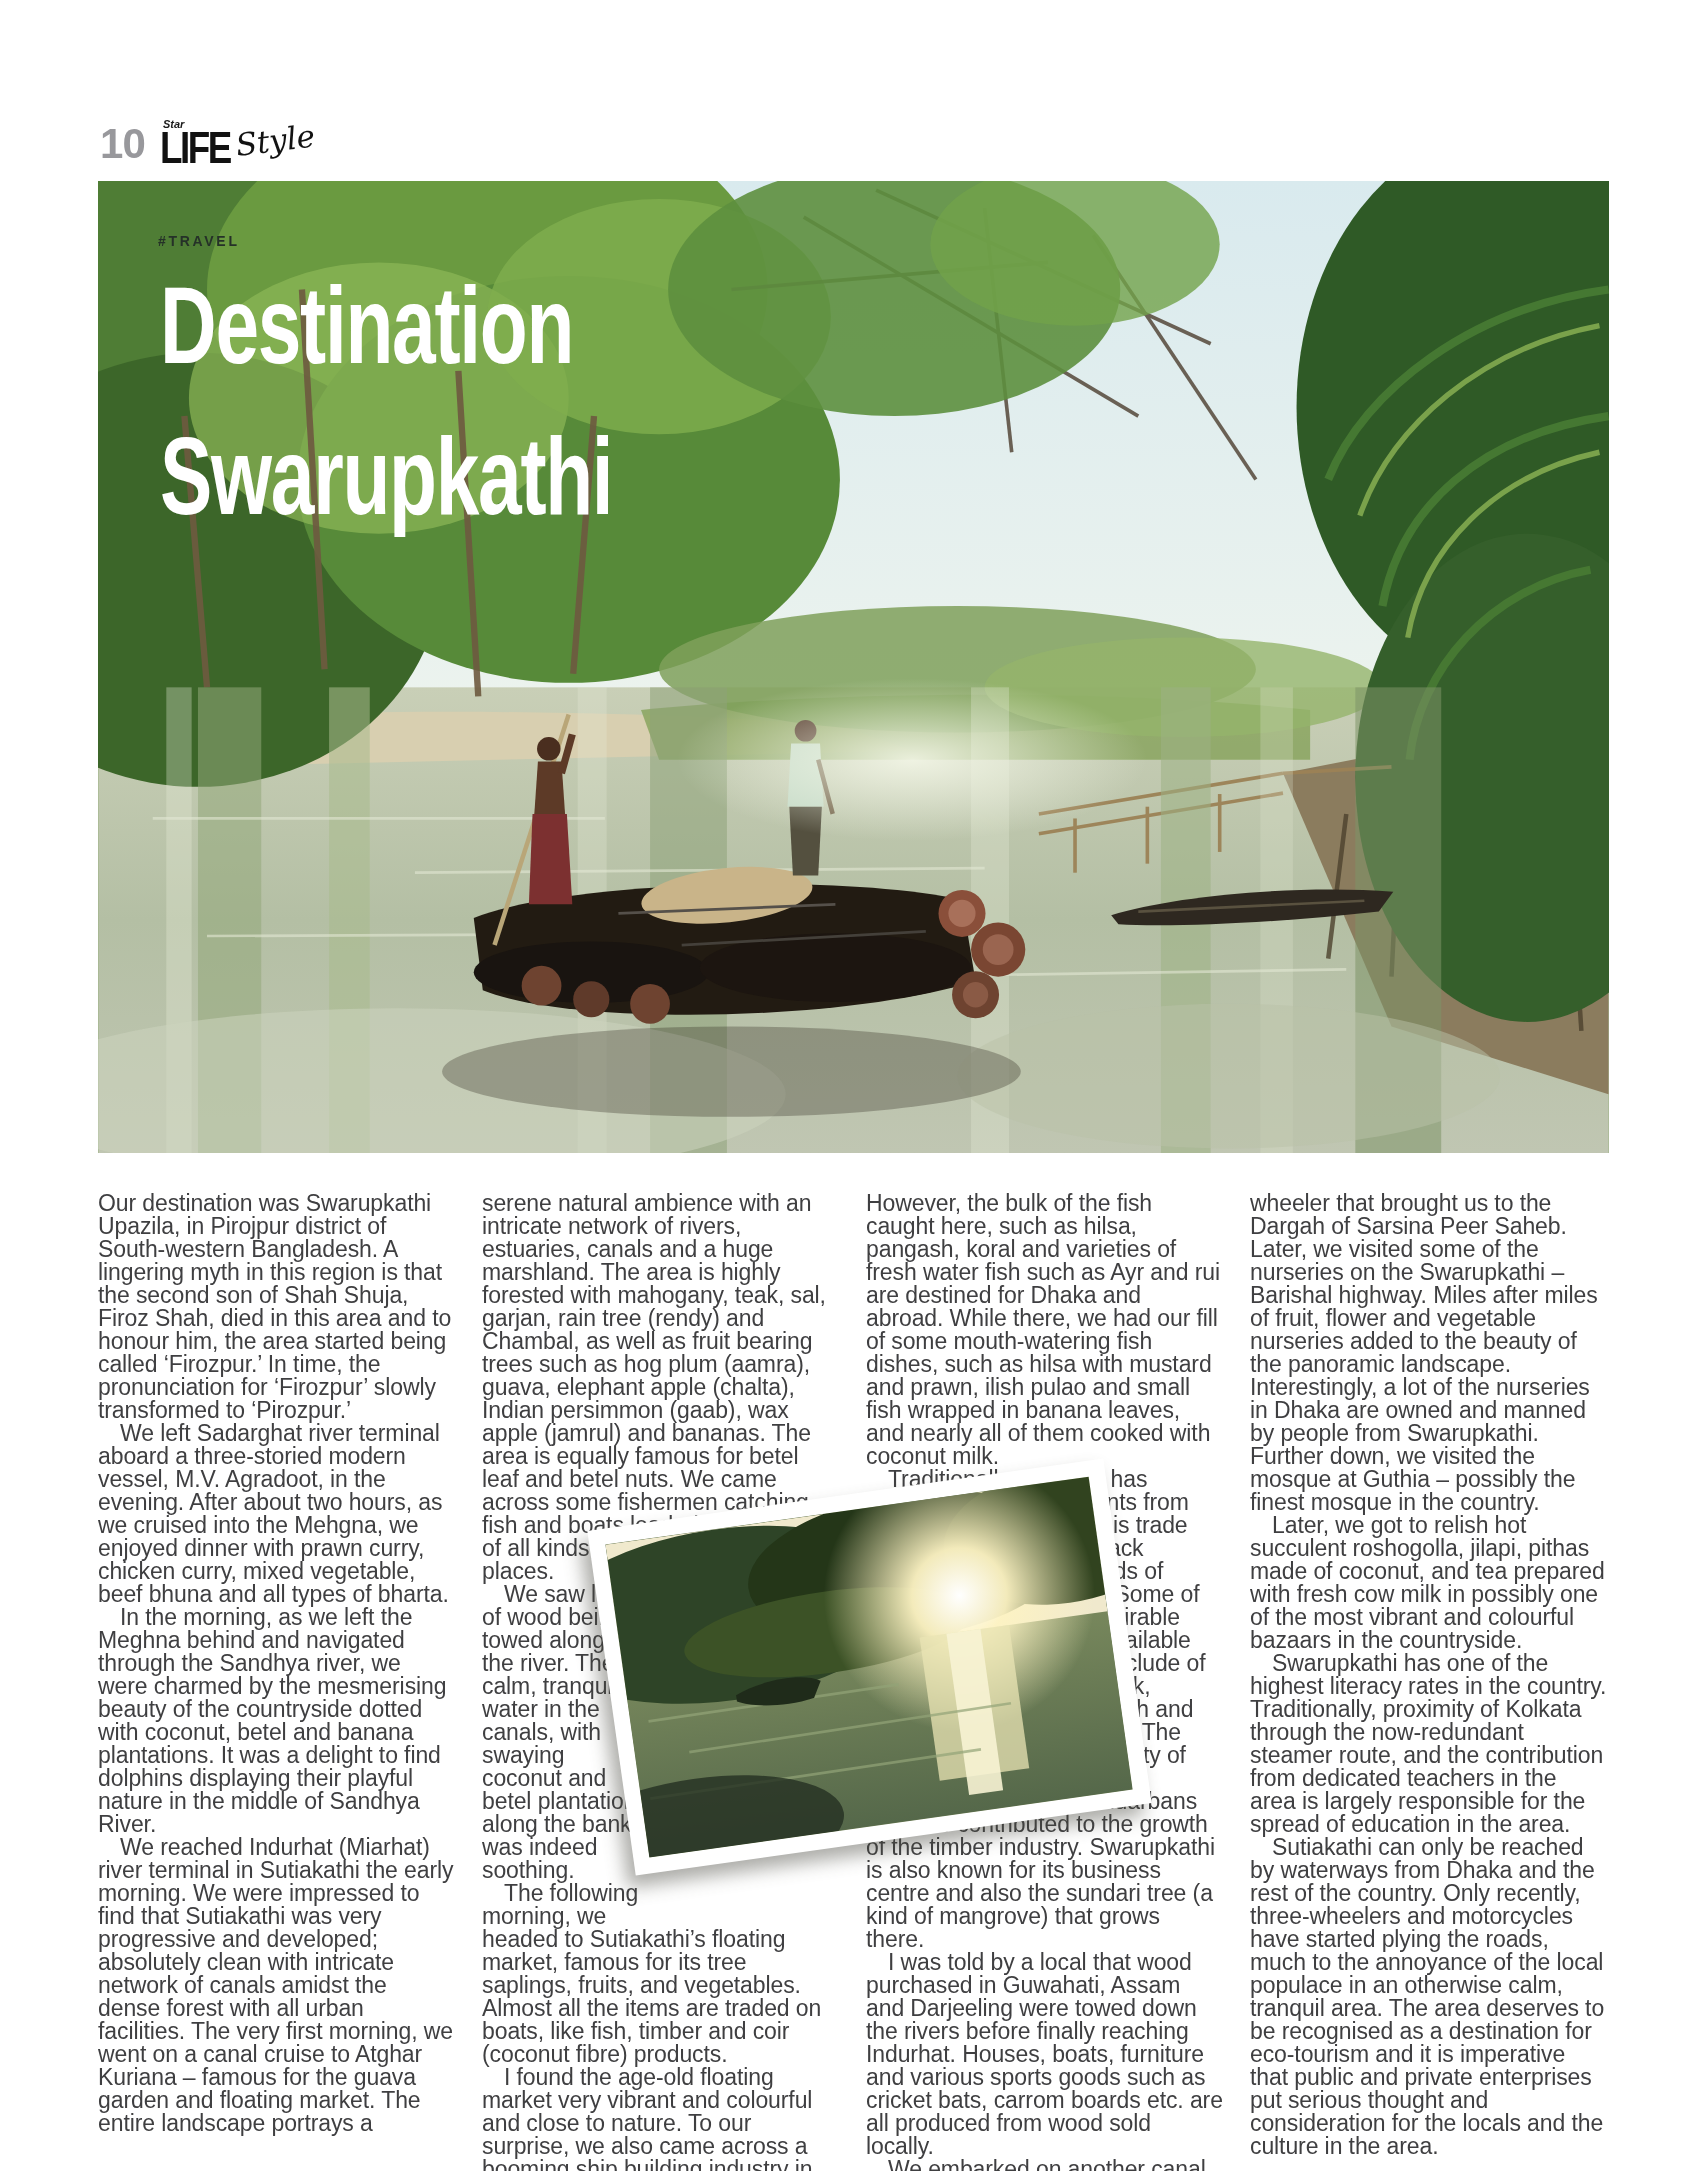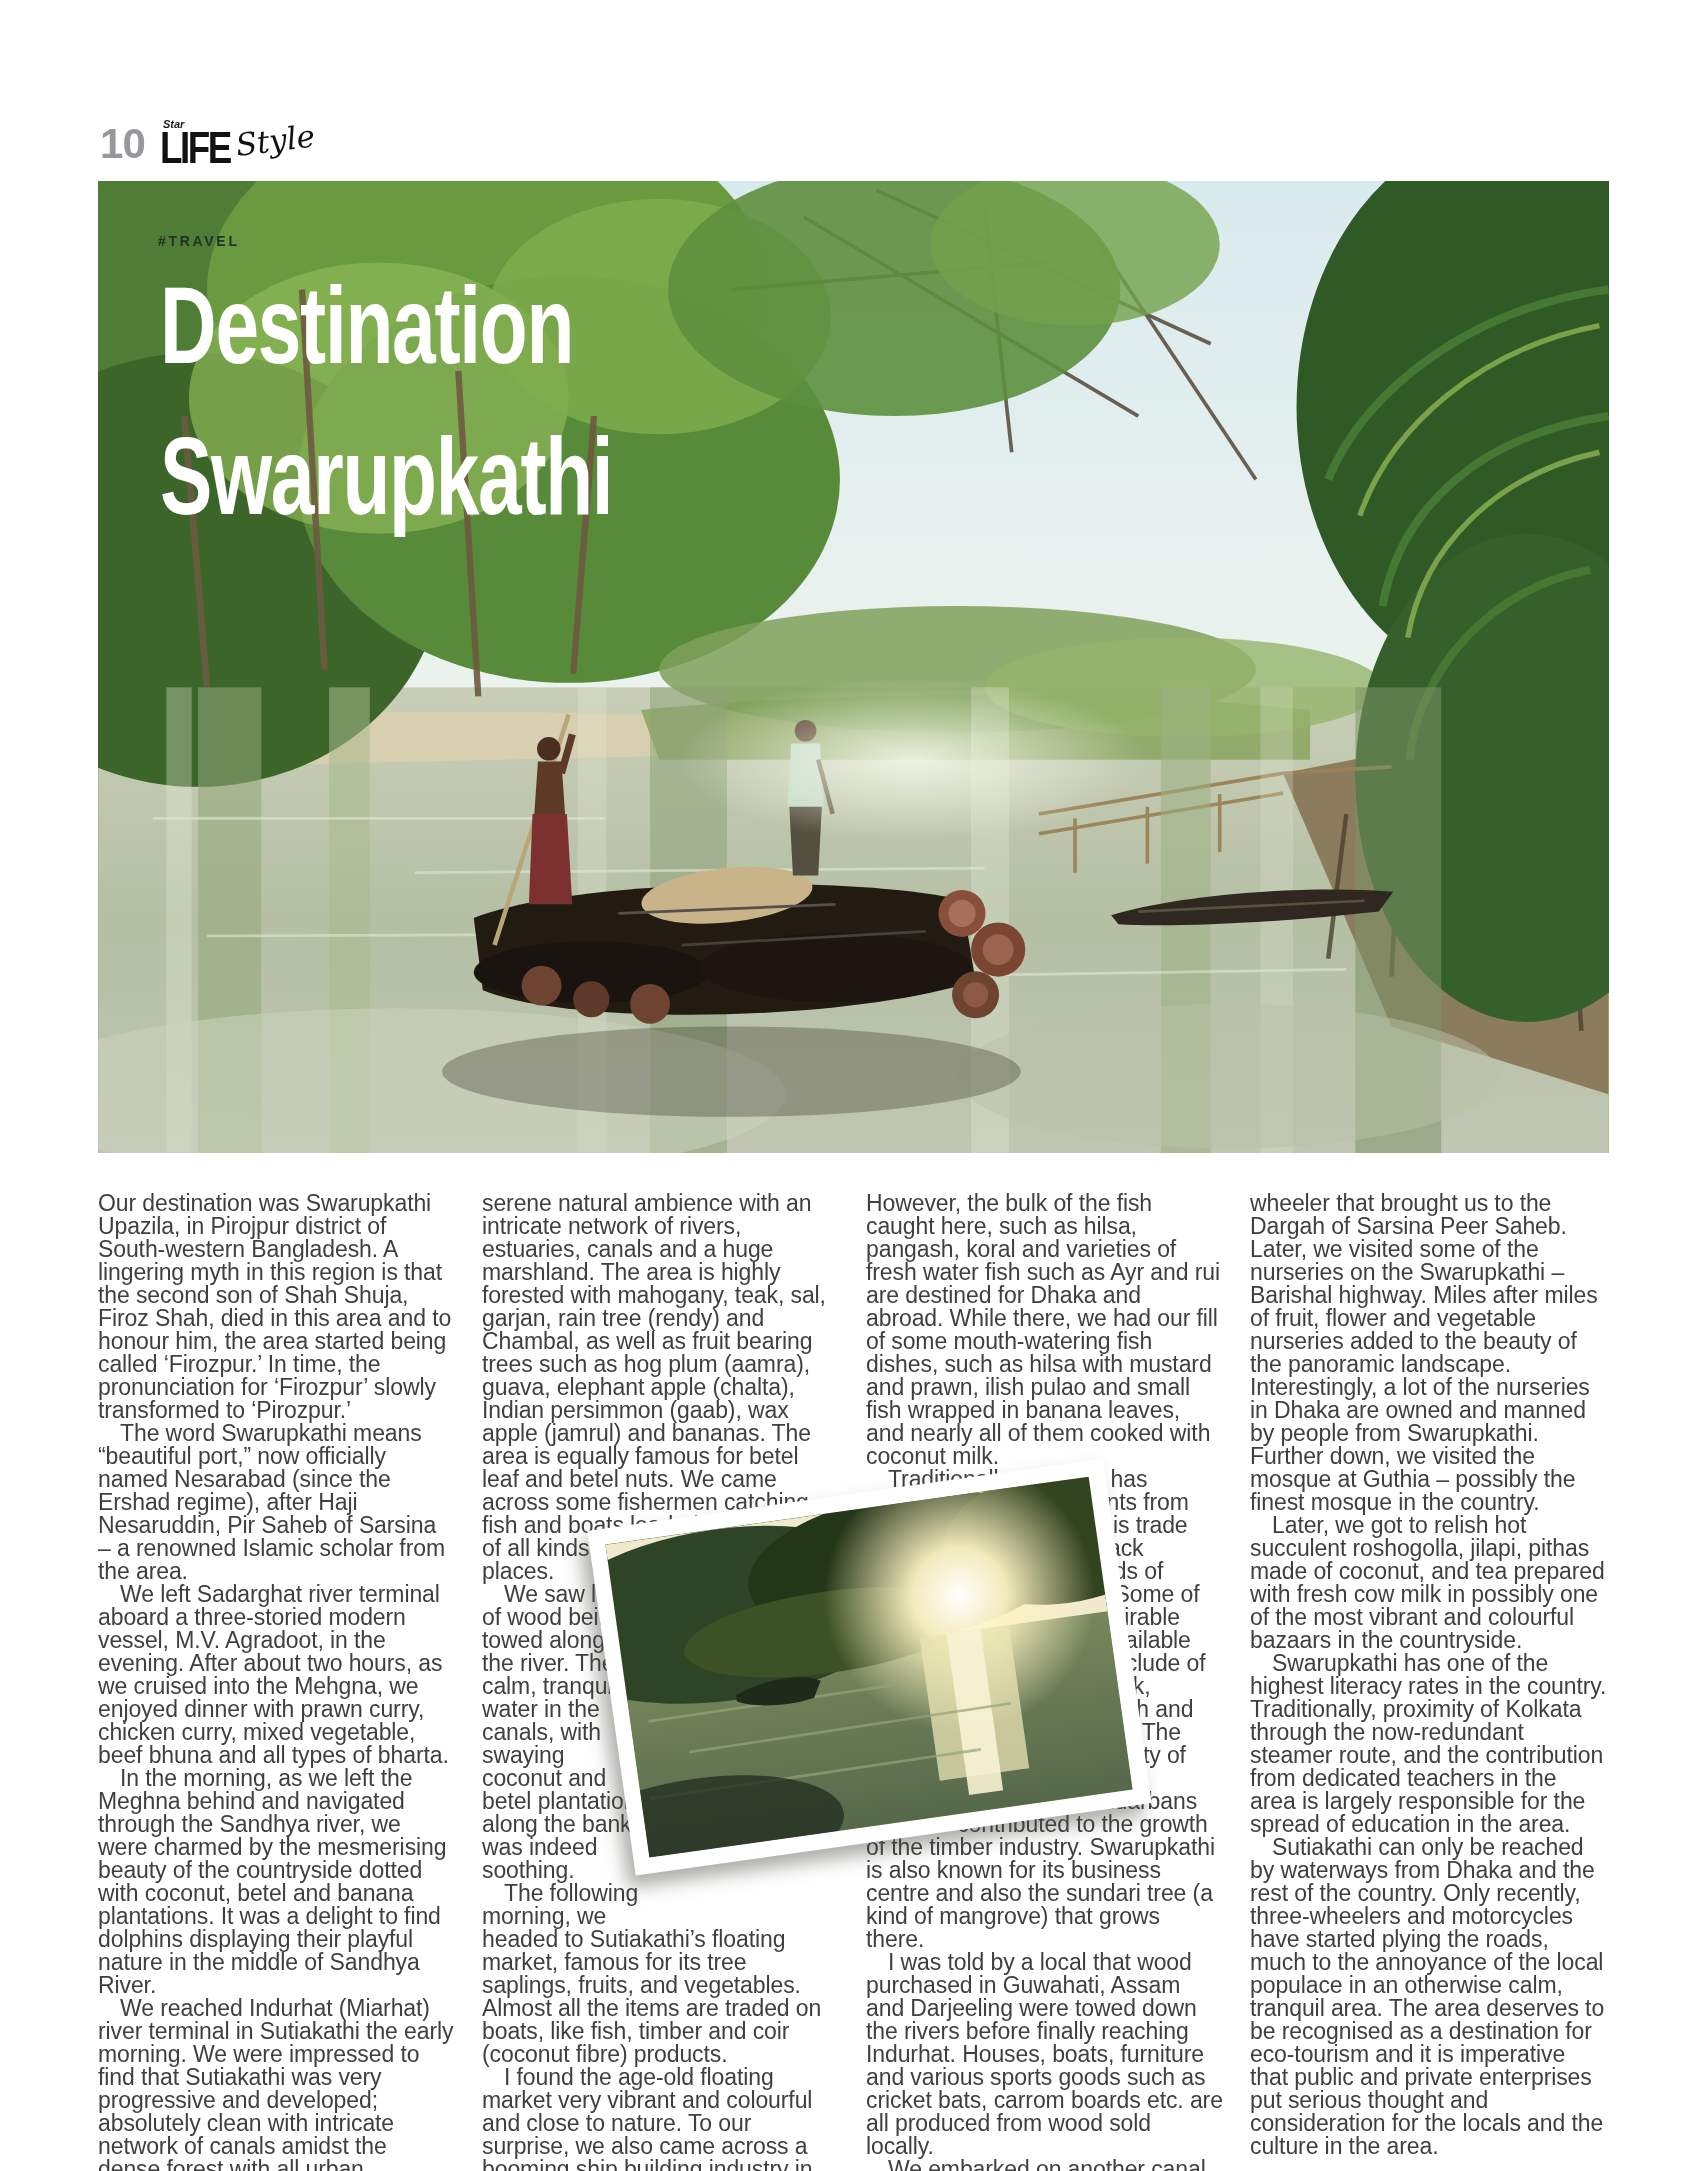--- a/index.html
+++ b/index.html
@@ -220,21 +220,20 @@
       </g>
       <path d="M120,185 C150,172 195,170 215,182 L205,200 C170,206 135,200 120,192 Z" fill="#1f2b1a"></path>
       <ellipse cx="60" cy="330" rx="160" ry="60" fill="#243022" opacity="0.8"></ellipse>
     </svg>
   </div>
 </div>
 
 <div class="article">
   <div class="col">
     <p>Our destination was Swarupkathi Upazila, in Pirojpur district of South-western Bangladesh. A lingering myth in this region is that the second son of Shah Shuja, Firoz Shah, died in this area and to honour him, the area started being called ‘Firozpur.’ In time, the pronunciation for ‘Firozpur’ slowly transformed to ‘Pirozpur.’</p>
-    <p class="indent">The word Swarupkathi means “beautiful port,” now officially named Nesarabad (since the Ershad regime), after Haji Nesaruddin, Pir Saheb of Sarsina – a renowned Islamic scholar from the area.</p>
     <p class="indent">We left Sadarghat river terminal aboard a three-storied modern vessel, M.V. Agradoot, in the evening. After about two hours, as we cruised into the Mehgna, we enjoyed dinner with prawn curry, chicken curry, mixed vegetable, beef bhuna and all types of bharta.</p>
     <p class="indent">In the morning, as we left the Meghna behind and navigated through the Sandhya river, we were charmed by the mesmerising beauty of the countryside dotted with coconut, betel and banana plantations. It was a delight to find dolphins displaying their playful nature in the middle of Sandhya River.</p>
     <p class="indent">We reached Indurhat (Miarhat) river terminal in Sutiakathi the early morning. We were impressed to find that Sutiakathi was very progressive and developed; absolutely clean with intricate network of canals amidst the dense forest with all urban facilities. The very first morning, we went on a canal cruise to Atghar Kuriana – famous for the guava garden and floating market. The entire landscape portrays a</p>
   </div>
   <div class="col">
     <p>serene natural ambience with an intricate network of rivers, estuaries, canals and a huge marshland. The area is highly forested with mahogany, teak, sal, garjan, rain tree (rendy) and Chambal, as well as fruit bearing trees such as hog plum (aamra), guava, elephant apple (chalta), Indian persimmon (gaab), wax apple (jamrul) and bananas. The area is equally famous for betel leaf and betel nuts. We came across some fishermen catching fish and boats loaded with goods of all kinds, destined for various places.</p>
     <p class="indent"><span class="wrap-spacer-right"></span><span>We saw logs of wood being towed along the river. The calm, tranquil water in the canals, with swaying coconut and betel plantations along the banks, was indeed soothing.</span></p>
     <p class="indent">The following morning, we headed to Sutiakathi’s floating market, famous for its tree saplings, fruits, and vegetables. Almost all the items are traded on boats, like fish, timber and coir (coconut fibre) products.</p>
     <p class="indent">I found the age-old floating market very vibrant and colourful and close to nature. To our surprise, we also came across a booming ship building industry in the area that most of the country doesn’t know about!</p>
     <p class="indent">The region is a haven for goes lovers.</p>

